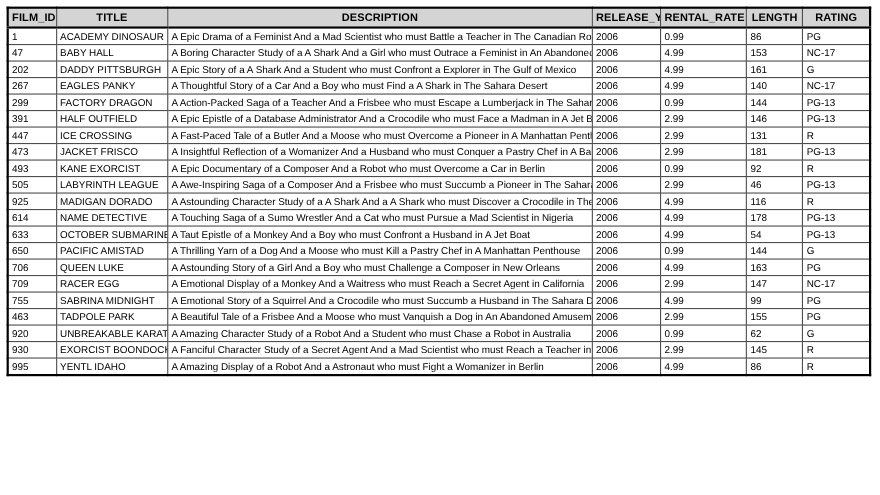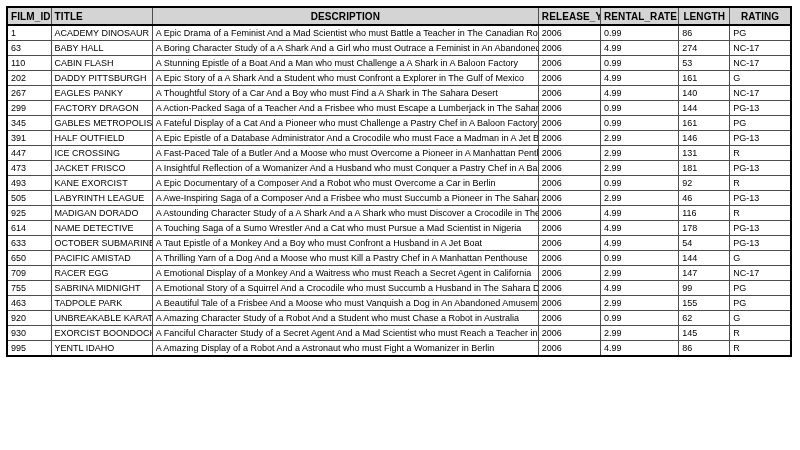--- a/index.html
+++ b/index.html
@@ -42,21 +42,21 @@
   table.data-table thead th {
     background: #d4d4d4;
     font-weight: bold;
     text-align: center;
     height: 16px;
     font-size: 10px;
     border-bottom: 2px solid #000000;
     letter-spacing: 0.1px;
   }
   table.data-table thead th.th-title {
-    text-align: left;
+    text-align: center;
   }
   table.data-table tbody td {
     background: #ffffff;
     text-align: left;
     vertical-align: middle;
   }
   
   col.c-film-id      { width: 44px; }
   col.c-title        { width: 101px; }
   col.c-description  { width: 385px; }
@@ -94,35 +94,26 @@
         <tr>
           <td class="td-film_id">1</td>
           <td class="td-title">ACADEMY DINOSAUR</td>
           <td class="td-description">A Epic Drama of a Feminist And a Mad Scientist who must Battle a Teacher in The Canadian Rockies</td>
           <td class="td-release_year">2006</td>
           <td class="td-rental_rate">0.99</td>
           <td class="td-length">86</td>
           <td class="td-rating">PG</td>
         </tr>
         <tr>
-          <td class="td-film_id">63</td>
+          <td class="td-film_id">47</td>
           <td class="td-title">BABY HALL</td>
           <td class="td-description">A Boring Character Study of a A Shark And a Girl who must Outrace a Feminist in An Abandoned Mine Shaft</td>
           <td class="td-release_year">2006</td>
           <td class="td-rental_rate">4.99</td>
-          <td class="td-length">274</td>
-          <td class="td-rating">NC-17</td>
-        </tr>
-        <tr>
-          <td class="td-film_id">110</td>
-          <td class="td-title">CABIN FLASH</td>
-          <td class="td-description">A Stunning Epistle of a Boat And a Man who must Challenge a A Shark in A Baloon Factory</td>
-          <td class="td-release_year">2006</td>
-          <td class="td-rental_rate">0.99</td>
-          <td class="td-length">53</td>
+          <td class="td-length">153</td>
           <td class="td-rating">NC-17</td>
         </tr>
         <tr>
           <td class="td-film_id">202</td>
           <td class="td-title">DADDY PITTSBURGH</td>
           <td class="td-description">A Epic Story of a A Shark And a Student who must Confront a Explorer in The Gulf of Mexico</td>
           <td class="td-release_year">2006</td>
           <td class="td-rental_rate">4.99</td>
           <td class="td-length">161</td>
           <td class="td-rating">G</td>
@@ -139,29 +130,20 @@
         <tr>
           <td class="td-film_id">299</td>
           <td class="td-title">FACTORY DRAGON</td>
           <td class="td-description">A Action-Packed Saga of a Teacher And a Frisbee who must Escape a Lumberjack in The Sahara Desert</td>
           <td class="td-release_year">2006</td>
           <td class="td-rental_rate">0.99</td>
           <td class="td-length">144</td>
           <td class="td-rating">PG-13</td>
         </tr>
         <tr>
-          <td class="td-film_id">345</td>
-          <td class="td-title">GABLES METROPOLIS</td>
-          <td class="td-description">A Fateful Display of a Cat And a Pioneer who must Challenge a Pastry Chef in A Baloon Factory</td>
-          <td class="td-release_year">2006</td>
-          <td class="td-rental_rate">0.99</td>
-          <td class="td-length">161</td>
-          <td class="td-rating">PG</td>
-        </tr>
-        <tr>
           <td class="td-film_id">391</td>
           <td class="td-title">HALF OUTFIELD</td>
           <td class="td-description">A Epic Epistle of a Database Administrator And a Crocodile who must Face a Madman in A Jet Boat</td>
           <td class="td-release_year">2006</td>
           <td class="td-rental_rate">2.99</td>
           <td class="td-length">146</td>
           <td class="td-rating">PG-13</td>
         </tr>
         <tr>
           <td class="td-film_id">447</td>
@@ -227,20 +209,29 @@
           <td class="td-rating">PG-13</td>
         </tr>
         <tr>
           <td class="td-film_id">650</td>
           <td class="td-title">PACIFIC AMISTAD</td>
           <td class="td-description">A Thrilling Yarn of a Dog And a Moose who must Kill a Pastry Chef in A Manhattan Penthouse</td>
           <td class="td-release_year">2006</td>
           <td class="td-rental_rate">0.99</td>
           <td class="td-length">144</td>
           <td class="td-rating">G</td>
+        </tr>
+        <tr>
+          <td class="td-film_id">706</td>
+          <td class="td-title">QUEEN LUKE</td>
+          <td class="td-description">A Astounding Story of a Girl And a Boy who must Challenge a Composer in New Orleans</td>
+          <td class="td-release_year">2006</td>
+          <td class="td-rental_rate">4.99</td>
+          <td class="td-length">163</td>
+          <td class="td-rating">PG</td>
         </tr>
         <tr>
           <td class="td-film_id">709</td>
           <td class="td-title">RACER EGG</td>
           <td class="td-description">A Emotional Display of a Monkey And a Waitress who must Reach a Secret Agent in California</td>
           <td class="td-release_year">2006</td>
           <td class="td-rental_rate">2.99</td>
           <td class="td-length">147</td>
           <td class="td-rating">NC-17</td>
         </tr>

